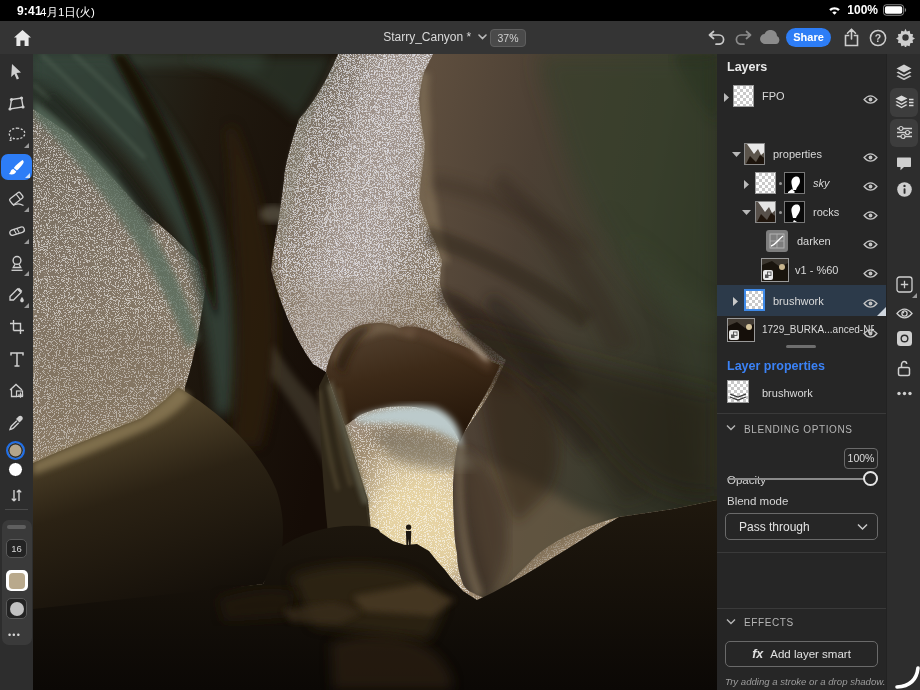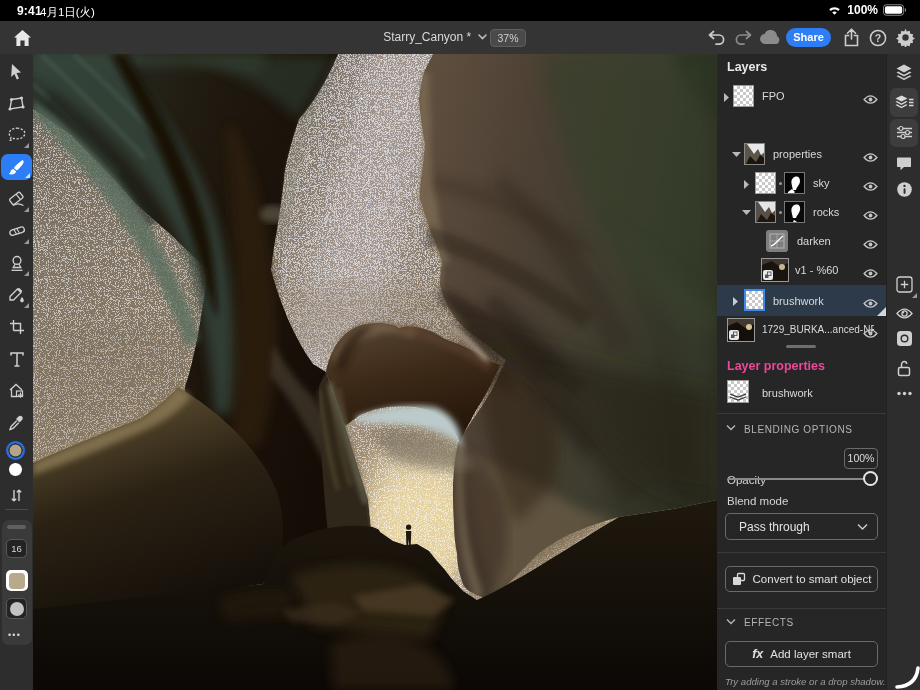--- a/index.html
+++ b/index.html
@@ -414,21 +414,21 @@
             <rect width="21" height="22" fill="#5c554c"></rect>
             <path d="M2,0 L9,10 L13,5 L16,11 L21,7 L21,0Z" fill="#e8e8e8"></path>
             <path d="M0,22 L5,12 L11,18 L15,11 L21,15 L21,22Z" fill="#1d140c"></path>
           </svg></div>
   <div class="lname" style="left:56px;top:8px;">properties</div>
   <span class="leye"><svg class="eyesvg" viewBox="0 0 14 10">
             <path d="M1,5 Q7,-1.8 13,5 Q7,11.8 1,5Z" fill="none" stroke="#c3c3c3" stroke-width="1.2"></path>
             <circle cx="7" cy="5" r="1.8" fill="#c3c3c3"></circle>
           </svg></span>
 </div>
-<div class="lrow" style="top:115px;">
+<div class="lrow" style="top:115px;font-style:italic;">
   <svg class="tri" style="left:26px;" width="7" height="9">
           <path d="M1,0 L6,4.5 L1,9z" fill="#b9b9b9"></path>
         </svg>
   <div class="thumb" style="left:38px;top:3px;width:21px;height:22px;"></div>
   <div style="position:absolute;left:61.5px;top:13px;width:3px;height:3px;background:#999;border-radius:50%;"></div>
   <div class="ithumb" style="left:67px;top:3px;width:21px;height:22px;border-color:#777;"><svg width="21" height="22">
             <rect width="21" height="22" fill="#060606"></rect>
             <path d="M8,5 C12,2 15,4 15,8 C15,12 12,13 11,17 L8,17 C7,12 5,8 8,5Z" fill="#fff"></path>
             <path d="M3,19 L7,16 L10,19 L7,22 L3,22Z" fill="#fff"></path>
           </svg></div>
@@ -514,21 +514,21 @@
             <rect x="4.5" y="2" width="3.5" height="3.5" fill="none" stroke="#555" stroke-width="0.9"></rect>
           </svg></div>
   <div class="lname" style="left:45px;top:8px;font-size:10px;max-width:112px;overflow:hidden;">1729_BURKA...anced-NR33</div>
   <span class="leye"><svg class="eyesvg" viewBox="0 0 14 10">
             <path d="M1,5 Q7,-1.8 13,5 Q7,11.8 1,5Z" fill="none" stroke="#c3c3c3" stroke-width="1.2"></path>
             <circle cx="7" cy="5" r="1.8" fill="#c3c3c3"></circle>
           </svg></span>
 </div>
 
 <div style="position:absolute;left:69px;top:291px;width:30px;height:3px;border-radius:2px;background:#6e6e6e;"></div>
-<div style="position:absolute;left:10px;top:305px;font-size:12.5px;font-weight:bold;color:#ec4899;">Layer properties</div>
+<div style="position:absolute;left:10px;top:305px;font-size:12.5px;font-weight:bold;color:#3b82f6;">Layer properties</div>
 <div class="thumb" style="left:10px;top:326px;width:22px;height:23px;"></div>
 <svg style="position:absolute;left:12px;top:338px;" width="18" height="10">
         <path d="M1,2 L9,5 L17,2 M1,5 L9,8 L17,5" stroke="#333" stroke-width="1.3" fill="none"></path>
       </svg>
 <div class="lname" style="left:45px;top:333px;">brushwork</div>
 <div style="position:absolute;left:0;top:359px;width:169px;height:1px;background:#3a3a3a;"></div>
 <svg style="position:absolute;left:9px;top:370px;" width="10" height="7">
         <path d="M1,1.5 L5,5.5 L9,1.5" stroke="#b5b5b5" stroke-width="1.4" fill="none"></path>
       </svg>
 <div class="sechead" style="position:absolute;left:27px;top:370px;">BLENDING OPTIONS</div>
@@ -536,27 +536,20 @@
 <div style="position:absolute;left:127px;top:394px;width:34px;height:21px;border:1px solid #6a6a6a;border-radius:4px;color:#dcdcdc;font-size:10.5px;text-align:center;line-height:19px;">100%</div>
 <div style="position:absolute;left:10px;top:424px;width:151px;height:2px;background:#8a8a8a;border-radius:1px;"></div>
 <div style="position:absolute;left:146px;top:417px;width:15px;height:15px;border-radius:50%;background:#262626;border:2px solid #e6e6e6;"></div>
 <div style="position:absolute;left:10px;top:441px;font-size:11.5px;color:#d5d5d5;">Blend mode</div>
 <div style="position:absolute;left:8px;top:459px;width:153px;height:27px;border:1px solid #6a6a6a;border-radius:5px;"></div>
 <div style="position:absolute;left:22px;top:466px;font-size:12px;color:#e3e3e3;">Pass through</div>
 <svg style="position:absolute;left:140px;top:469px;" width="11" height="8">
         <path d="M1,1.5 L5.5,6 L10,1.5" stroke="#c9c9c9" stroke-width="1.5" fill="none"></path>
       </svg>
 <div style="position:absolute;left:0;top:498px;width:169px;height:1px;background:#3a3a3a;"></div>
-<div class="pbtn" style="top:512px;">
-  <svg width="14" height="14" viewBox="0 0 14 14">
-          <rect x="1" y="5" width="8" height="8" rx="1" fill="#d8d8d8"></rect>
-          <rect x="5.5" y="1.5" width="7" height="7" rx="1" fill="none" stroke="#d8d8d8" stroke-width="1.3"></rect>
-        </svg>
-  <span>Convert to smart object</span>
-</div>
 <div style="position:absolute;left:0;top:554px;width:169px;height:1px;background:#3a3a3a;"></div>
 <svg style="position:absolute;left:9px;top:564px;" width="10" height="7">
         <path d="M1,1.5 L5,5.5 L9,1.5" stroke="#b5b5b5" stroke-width="1.4" fill="none"></path>
       </svg>
 <div class="sechead" style="position:absolute;left:27px;top:563px;">EFFECTS</div>
 <div class="pbtn" style="top:587px;">
   <span style="font-style:italic;font-size:12.5px;font-weight:bold;">fx</span>
   <span>Add layer smart</span>
 </div>
 <div style="position:absolute;left:8px;top:622px;font-size:9.6px;font-style:italic;color:#9d9d9d;white-space:nowrap;">Try adding a stroke or a drop shadow.</div>

